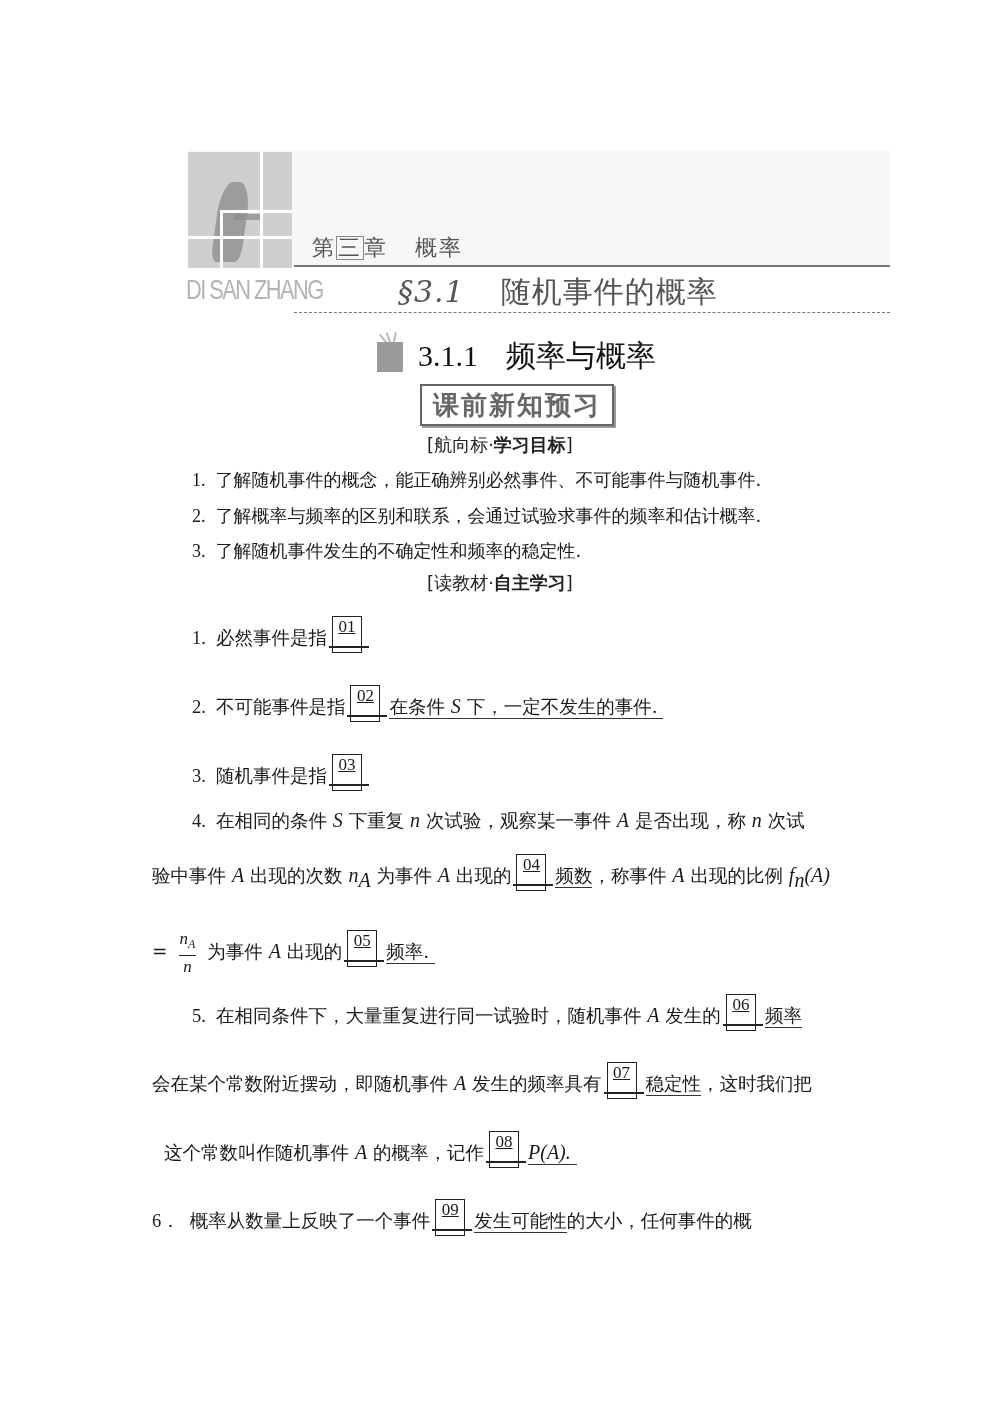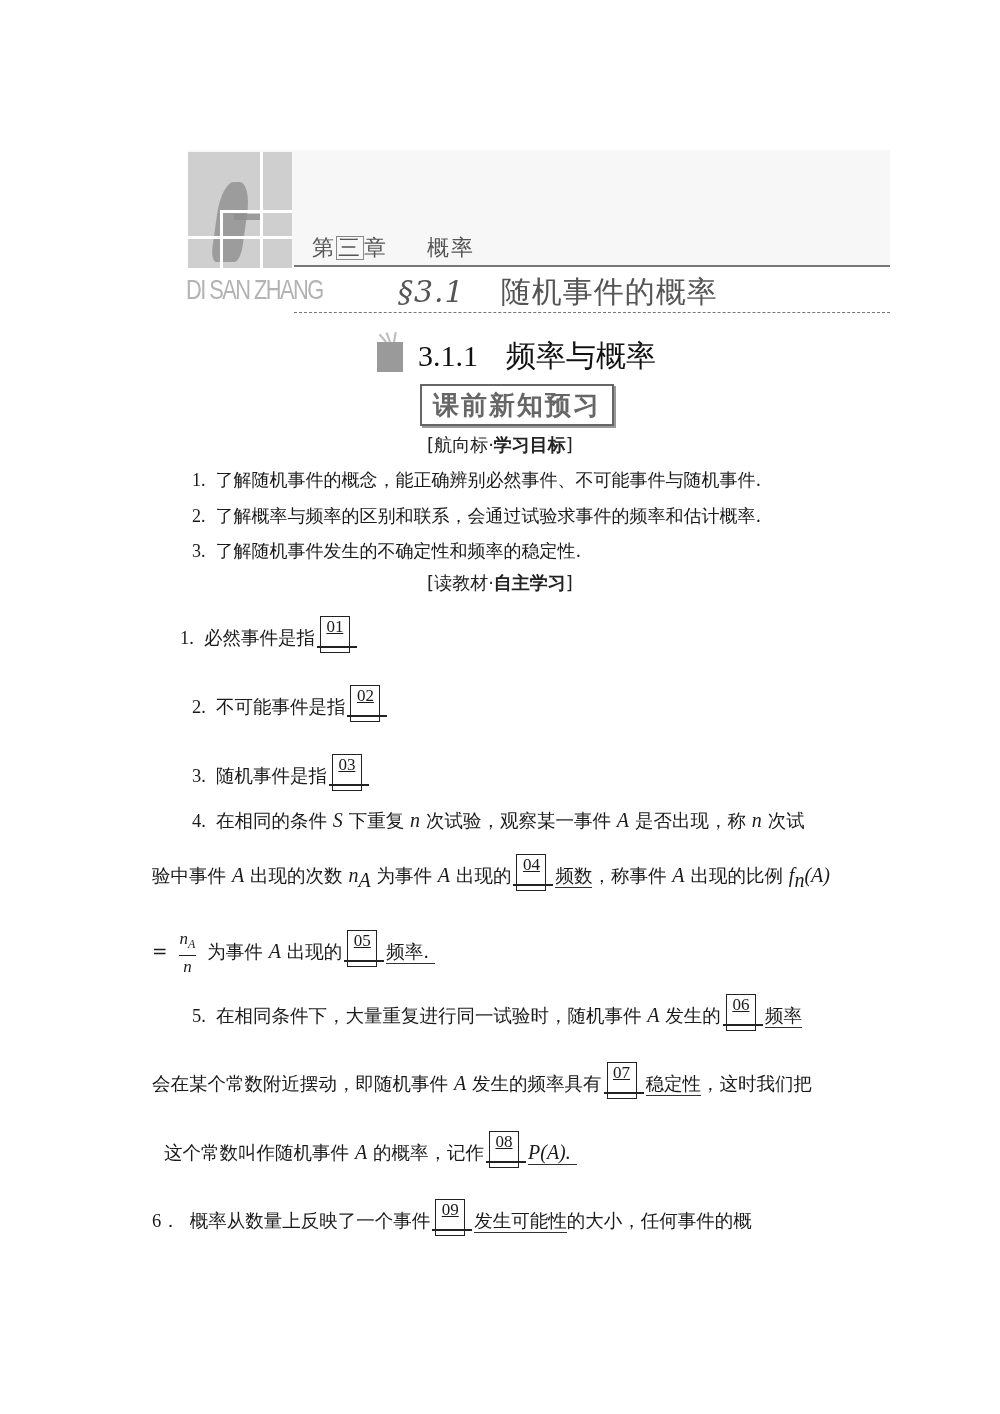--- a/index.html
+++ b/index.html
@@ -60,21 +60,21 @@
 <div class="banner-img">
   <div class="figure"></div>
   <div class="figure-arm"></div>
   <div class="vline1"></div>
   <div class="hline1"></div>
   <div class="vline2"></div>
   <div class="hline2"></div>
 </div>
 <div class="chapter-label">
   <span>第</span><span class="boxed">三</span><span>章</span>
-  <span style="margin-left:30px">概率</span>
+  <span style="margin-left:18px">概率</span>
 </div>
 <div class="chapter-rule"></div>
 <div class="pinyin">DI SAN ZHANG</div>
 <div class="section-title">
   <span class="num">§3.1</span><span>随机事件的概率</span>
 </div>
 <div class="section-rule"></div>
 
 <div class="book-icon">
   <div class="page" style="transform:rotate(-40deg)"></div>
@@ -92,26 +92,26 @@
 </div>
 
 <div class="goal" style="top:468px"><span class="gnum">1.</span><span>了解随机事件的概念，能正确辨别必然事件、不可能事件与随机事件.</span></div>
 <div class="goal" style="top:504px"><span class="gnum">2.</span><span>了解概率与频率的区别和联系，会通过试验求事件的频率和估计概率.</span></div>
 <div class="goal" style="top:539px"><span class="gnum">3.</span><span>了解随机事件发生的不确定性和频率的稳定性.</span></div>
 
 <div class="bracket-heading" style="top:571px">
   <span>[读教材·</span><b>自主学习</b><span>]</span>
 </div>
 
-<div class="line" style="left:180px;top:624px">
+<div class="line" style="left:192px;top:624px">
   <span class="lnum">1.</span><span>必然事件是指</span><span class="blank"><span class="box">01</span></span>
 </div>
 
 <div class="line" style="left:192px;top:693px">
-  <span class="lnum">2.</span><span>不可能事件是指</span><span class="blank"><span class="box">02</span></span>
+  <span class="lnum">2.</span><span>不可能事件是指</span><span class="blank"><span class="box">02</span></span><span class="ans"><span>在条件 </span><i>S</i><span> 下，一定不发生的事件.</span>&nbsp;</span>
 </div>
 
 <div class="line" style="left:192px;top:762px">
   <span class="lnum">3.</span><span>随机事件是指</span><span class="blank"><span class="box">03</span></span>
 </div>
 
 <div class="line" style="left:192px;top:808px">
   <span class="lnum">4.</span><span>在相同的条件 </span><i>S</i><span> 下重复 </span><i>n</i><span> 次试验，观察某一事件 </span><i>A</i><span> 是否出现，称 </span><i>n</i><span> 次试</span>
 </div>
 <div class="line" style="left:152px;top:862px">

